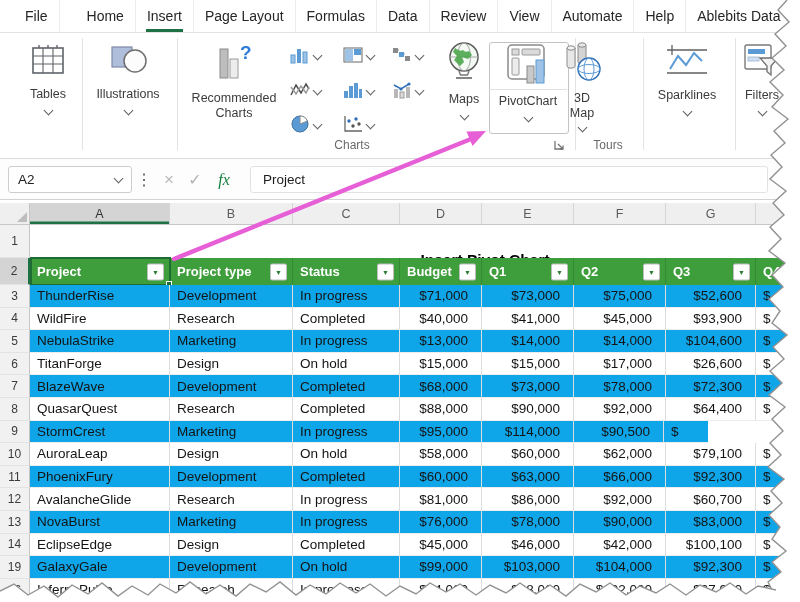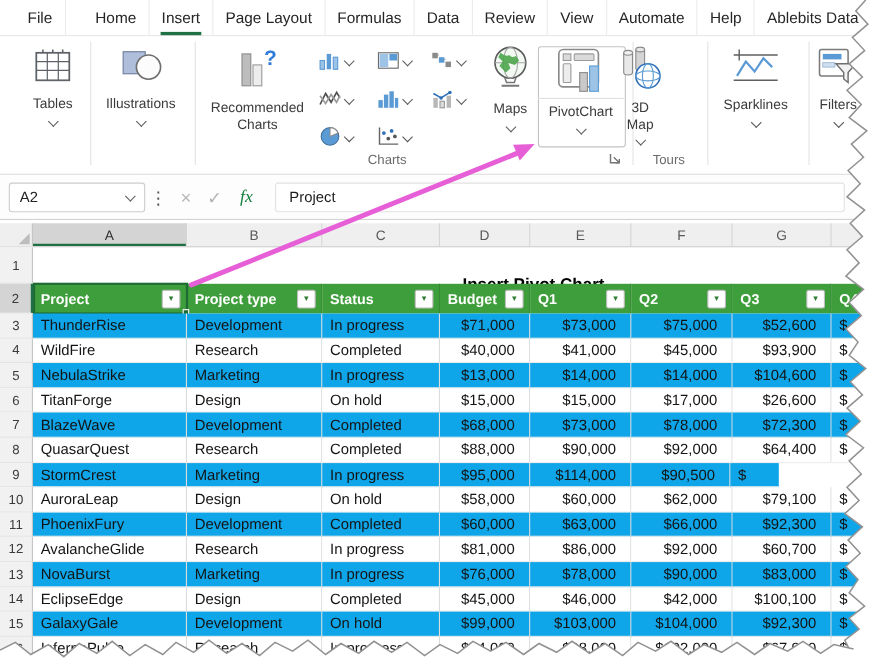--- a/index.html
+++ b/index.html
@@ -536,21 +536,21 @@
         <div class="dcell wB">Design</div>
         <div class="dcell wC">Completed</div>
         <div class="dcell wD num">$45,000</div>
         <div class="dcell wE num">$46,000</div>
         <div class="dcell wF num">$42,000</div>
         <div class="dcell wG num">$100,100</div>
         <div class="dcell wH">$</div>
       </div>
 
       <div class="drow band">
-        <div class="gut">15</div>
+        <div class="gut">19</div>
         <div class="dcell wA">GalaxyGale</div>
         <div class="dcell wB">Development</div>
         <div class="dcell wC">On hold</div>
         <div class="dcell wD num">$99,000</div>
         <div class="dcell wE num">$103,000</div>
         <div class="dcell wF num">$104,000</div>
         <div class="dcell wG num">$92,300</div>
         <div class="dcell wH">$</div>
       </div>
 

